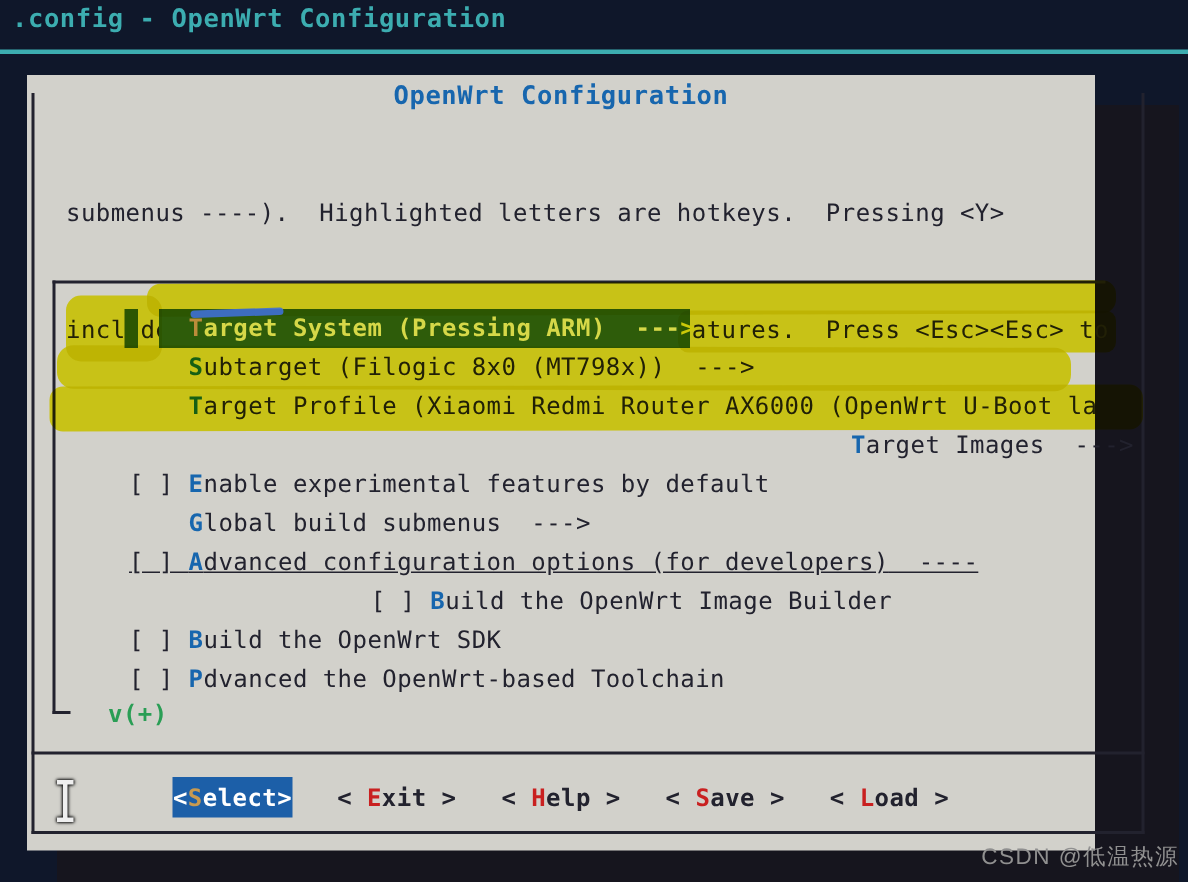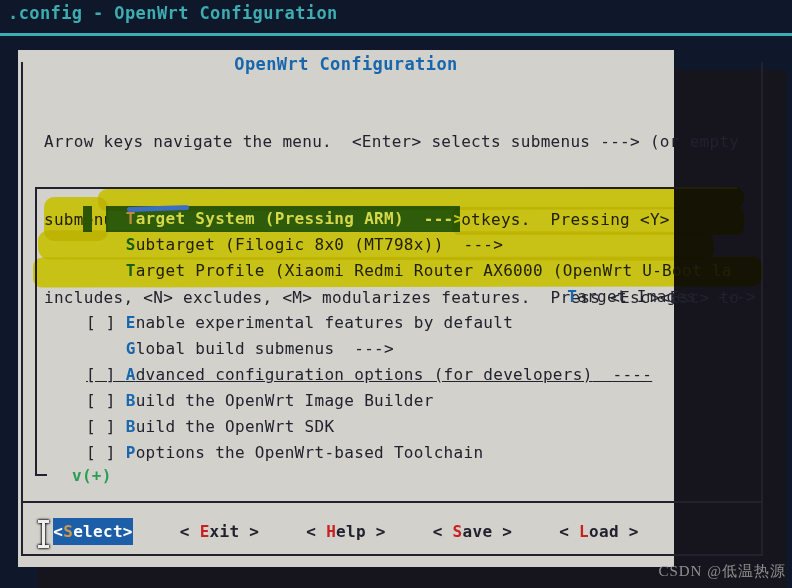--- a/index.html
+++ b/index.html
@@ -2,21 +2,21 @@
 <html><head>
 <meta charset="utf-8">
 <style>
   html,body{margin:0;padding:0;background:#000;}
   .stage{position:relative;width:792px;height:588px;background:#0f172a;overflow:hidden;
          font-family:"DejaVu Sans Mono","Liberation Mono",monospace;}
   .topbar-text{position:absolute;left:8px;top:3px;font-size:17px;font-weight:bold;
                color:#3cadb0;letter-spacing:0.4px;white-space:pre;}
   .toprule{position:absolute;left:0;top:33px;width:792px;height:3px;background:#3cadb0;}
   .shadow{position:absolute;left:38px;top:70px;width:748px;height:518px;background:#16151e;}
-  .dialog{position:absolute;left:18px;top:50px;width:656px;height:517px;background:#d2d1cb;}
+  .dialog{position:absolute;left:18px;top:50px;width:712px;height:517px;background:#d2d1cb;}
   .dlg-title{position:absolute;left:0;right:0;top:4px;text-align:center;font-size:17px;
              font-weight:bold;color:#1766ae;letter-spacing:0.4px;}
   .bline{position:absolute;background:#22222e;}
   .b-left{left:3px;top:12px;width:2px;height:494px;}
   .b-right{left:743px;top:12px;width:2px;height:494px;}
   .b-bottom{left:3px;top:504px;width:742px;height:2px;}
   .b-sep{left:3px;top:451px;width:742px;height:2px;}
   .mb-top{left:17px;top:137px;width:702px;height:2px;}
   .mb-left{left:17px;top:137px;width:2px;height:289px;}
   .mb-corner{left:17px;top:424px;width:12px;height:2px;}
@@ -27,57 +27,56 @@
         font-size:16px;letter-spacing:0.3px;color:#22222e;}
   .mrow .rowtext{position:relative;}
   .mrow .hk{color:#1766ae;font-weight:bold;}
   .mrow.sel .rowtext{color:#d6d848;font-weight:bold;}
   .mrow.sel .hk{color:#bd8c3a;}
   .selbar{position:absolute;left:20px;top:0;width:354px;height:26px;background:#2e5c0a;}
   .curblock{position:absolute;left:-3px;top:0;width:9px;height:26px;background:#2e5c0a;}
   .scrollmore{position:absolute;left:54px;top:416px;font-size:16px;font-weight:bold;
               color:#2a9e55;white-space:pre;letter-spacing:0.3px;}
   .button-row{position:absolute;left:0;right:0;top:468px;display:flex;justify-content:center;
-              gap:47px;}
+              gap:30px;}
   .tbtn{display:inline-block;height:27px;line-height:27px;font-size:16px;font-weight:bold;
         letter-spacing:0.3px;white-space:pre;color:#22222e;}
   .tbtn .bhk{color:#c92020;}
   .tbtn.active{background:#1c5fa8;color:#ffffff;}
   .tbtn.active .bhk{color:#c89a50;}
   .hl{position:absolute;background:#f2ec0a;mix-blend-mode:multiply;opacity:0.93;}
   .hl1{left:98px;top:188px;width:646px;height:22px;border-radius:9px;transform:rotate(-0.2deg);}
   .hl2{left:44px;top:197px;width:64px;height:44px;border-radius:10px;}
   .hl3{left:452px;top:207px;width:292px;height:28px;border-radius:7px;}
   .hl4{left:38px;top:231px;width:676px;height:29px;border-radius:11px;transform:rotate(0.15deg);}
   .hl5{left:33px;top:257px;width:729px;height:30px;border-radius:9px;transform:rotate(-0.1deg);}
   .scribble{position:absolute;left:127px;top:206px;width:62px;height:5px;background:#3f70d4;
             border-radius:3px;transform:rotate(-2deg);opacity:0.9;}
   .ibeam{position:absolute;left:36px;top:520px;width:15px;height:28px;
          filter:drop-shadow(0 0 1px #111) drop-shadow(0 0 1px #111);}
   .ibeam .stem{position:absolute;left:6px;top:1px;width:3px;height:26px;background:#efefef;}
   .ibeam .cap{position:absolute;left:2px;width:11px;height:3px;background:#efefef;}
   .ibeam .cap.t{top:0;} .ibeam .cap.b{top:25px;}
   .watermark{position:absolute;right:6px;top:562px;font-size:15px;color:#909090;
-             font-family:Liberation Serif, serif;letter-spacing:1px;margin-left:21px;}
+             font-family:Liberation Sans, sans-serif;letter-spacing:1px;margin-left:21px;}
 </style>
 </head>
 <body>
 
 <div class="stage">
 
   <div class="topbar-text">.config - OpenWrt Configuration</div>
   <div class="toprule"></div>
 
   <div class="shadow"></div>
 
   <div class="dialog">
     <div class="dlg-title">OpenWrt Configuration</div>
 
     <div class="instructions">
-      <div>Arrow keys navigate the menu.  &lt;Enter&gt; selects submenus ---&gt; (or empty</div>
       <div>submenus ----).  Highlighted letters are hotkeys.  Pressing &lt;Y&gt;</div>
       <div>includes, &lt;N&gt; excludes, &lt;M&gt; modularizes features.  Press &lt;Esc&gt;&lt;Esc&gt; to</div>
     </div>
 
     <div class="bline b-left"></div>
     <div class="bline b-right"></div>
     <div class="bline b-bottom"></div>
     <div class="bline b-sep"></div>
 
     <div class="bline mb-top"></div>
@@ -85,23 +84,23 @@
     <div class="bline mb-corner"></div>
 
     <div class="menu-list">
         <div class="mrow sel" style="top: 0px;"><span class="curblock"></span><span class="selbar"></span><span class="rowtext"><span>    </span><span class="hk">T</span><span>arget System (Pressing ARM)</span><span>  ---&gt;</span></span></div>
         <div class="mrow" style="top: 26px;"><span class="rowtext"><span>    </span><span class="hk">S</span><span>ubtarget (Filogic 8x0 (MT798x))</span><span>  ---&gt;</span></span></div>
         <div class="mrow" style="top: 52px;"><span class="rowtext"><span>    </span><span class="hk">T</span><span>arget Profile (Xiaomi Redmi Router AX6000 (OpenWrt U-Boot la</span><span></span></span></div>
         <div class="mrow" style="top: 78px; text-align: right;"><span class="rowtext"><span>    </span><span class="hk">T</span><span>arget Images</span><span>  ---&gt;</span></span></div>
         <div class="mrow" style="top: 104px;"><span class="rowtext"><span>[ ] </span><span class="hk">E</span><span>nable experimental features by default</span><span></span></span></div>
         <div class="mrow" style="top: 130px;"><span class="rowtext"><span>    </span><span class="hk">G</span><span>lobal build submenus</span><span>  ---&gt;</span></span></div>
         <div class="mrow" style="top: 156px; text-decoration: underline;"><span class="rowtext"><span>[ ] </span><span class="hk">A</span><span>dvanced configuration options (for developers)</span><span>  ----</span></span></div>
-        <div class="mrow" style="top: 182px;"><span class="rowtext"><span>[ ] </span><span class="hk">B</span><span>uild the OpenWrt Image Builder</span><span></span></span></div>
+        <div class="mrow" style="top: 182px; text-align: center;"><span class="rowtext"><span>[ ] </span><span class="hk">B</span><span>uild the OpenWrt Image Builder</span><span></span></span></div>
         <div class="mrow" style="top: 208px;"><span class="rowtext"><span>[ ] </span><span class="hk">B</span><span>uild the OpenWrt SDK</span><span></span></span></div>
-        <div class="mrow" style="top: 234px;"><span class="rowtext"><span>[ ] </span><span class="hk">P</span><span>options the OpenWrt-based Toolchain</span><span></span></span></div>
+        <div class="mrow" style="top: 234px;"><span class="rowtext"><span>[ ] </span><span class="hk">P</span><span>dvanced the OpenWrt-based Toolchain</span><span></span></span></div>
       </div>
 
     <div class="scrollmore">v(+)</div>
 
     <div class="button-row">
         <span class="tbtn active">&lt;<span class="bhk">S</span>elect&gt;</span>
         <span class="tbtn">&lt; <span class="bhk">E</span>xit &gt;</span>
         <span class="tbtn">&lt; <span class="bhk">H</span>elp &gt;</span>
         <span class="tbtn">&lt; <span class="bhk">S</span>ave &gt;</span>
         <span class="tbtn">&lt; <span class="bhk">L</span>oad &gt;</span>

